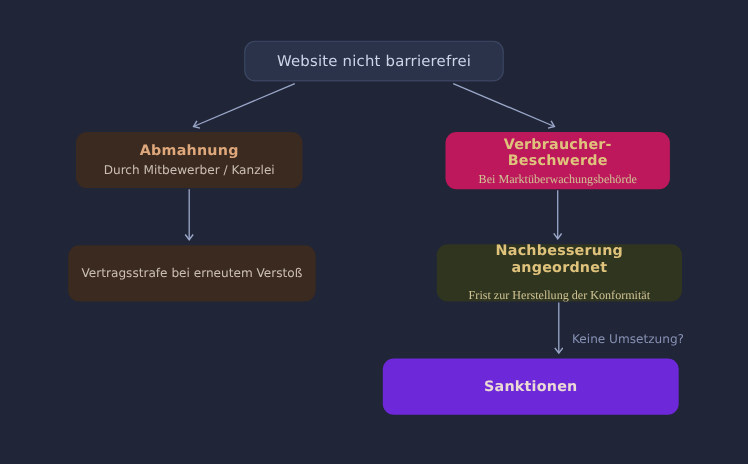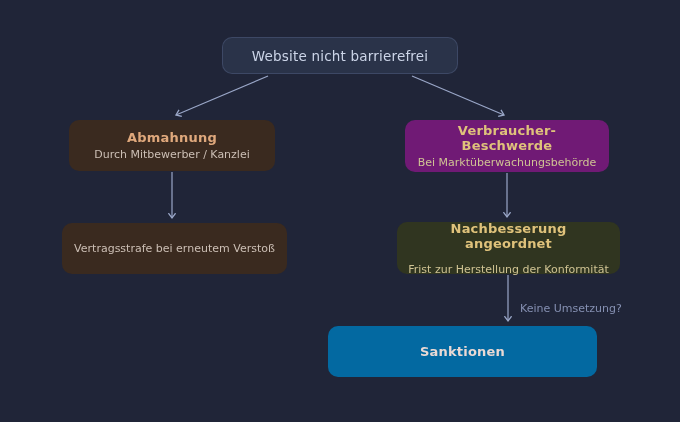--- a/index.html
+++ b/index.html
@@ -25,25 +25,25 @@
   .node-root{
     left:222px;top:37px;width:236px;height:37px;
     background:#2a3349;
     border:1px solid rgba(130,150,200,0.22);
   }
   .node-root .title{color:#ccd5e8;font-size:13.5px;font-weight:normal;}
   .node-abmahnung{left:69px;top:120px;width:206px;height:51px;background:#3a2a1f;}
   .node-unterlassung{left:62px;top:223px;width:225px;height:51px;background:#3a2a1f;}
   .brown-title{color:#dfa87c;}
   .brown-sub{color:#ccbfb5;}
-  .node-verbraucher{left:405px;top:120px;width:204px;height:52px;background:#701a75;justify-content:center;}
+  .node-verbraucher{left:405px;top:120px;width:204px;height:52px;background:#be185d;justify-content:center;}
   .node-nachbesserung{left:397px;top:222px;width:223px;height:52px;background:#303520;gap:12px;}
   .olive-title{color:#dfc27b;}
-  .olive-sub{color:#cfc393;}
-  .node-sanktionen{left:328px;top:326px;width:269px;height:51px;background:#0369a1;}
+  .olive-sub{color:#cfc393;font-family:Liberation Serif, serif;}
+  .node-sanktionen{left:348px;top:326px;width:269px;height:51px;background:#6d28d9;}
   .maroon-title{color:#ead9d4;}
   .maroon-sub{color:#d9bfbc;}
   .edge-label{
     position:absolute;left:520px;top:290px;
     font-size:11px;color:#8590b2;margin-top:12px;
   }
 </style>
 </head>
 <body>
 

